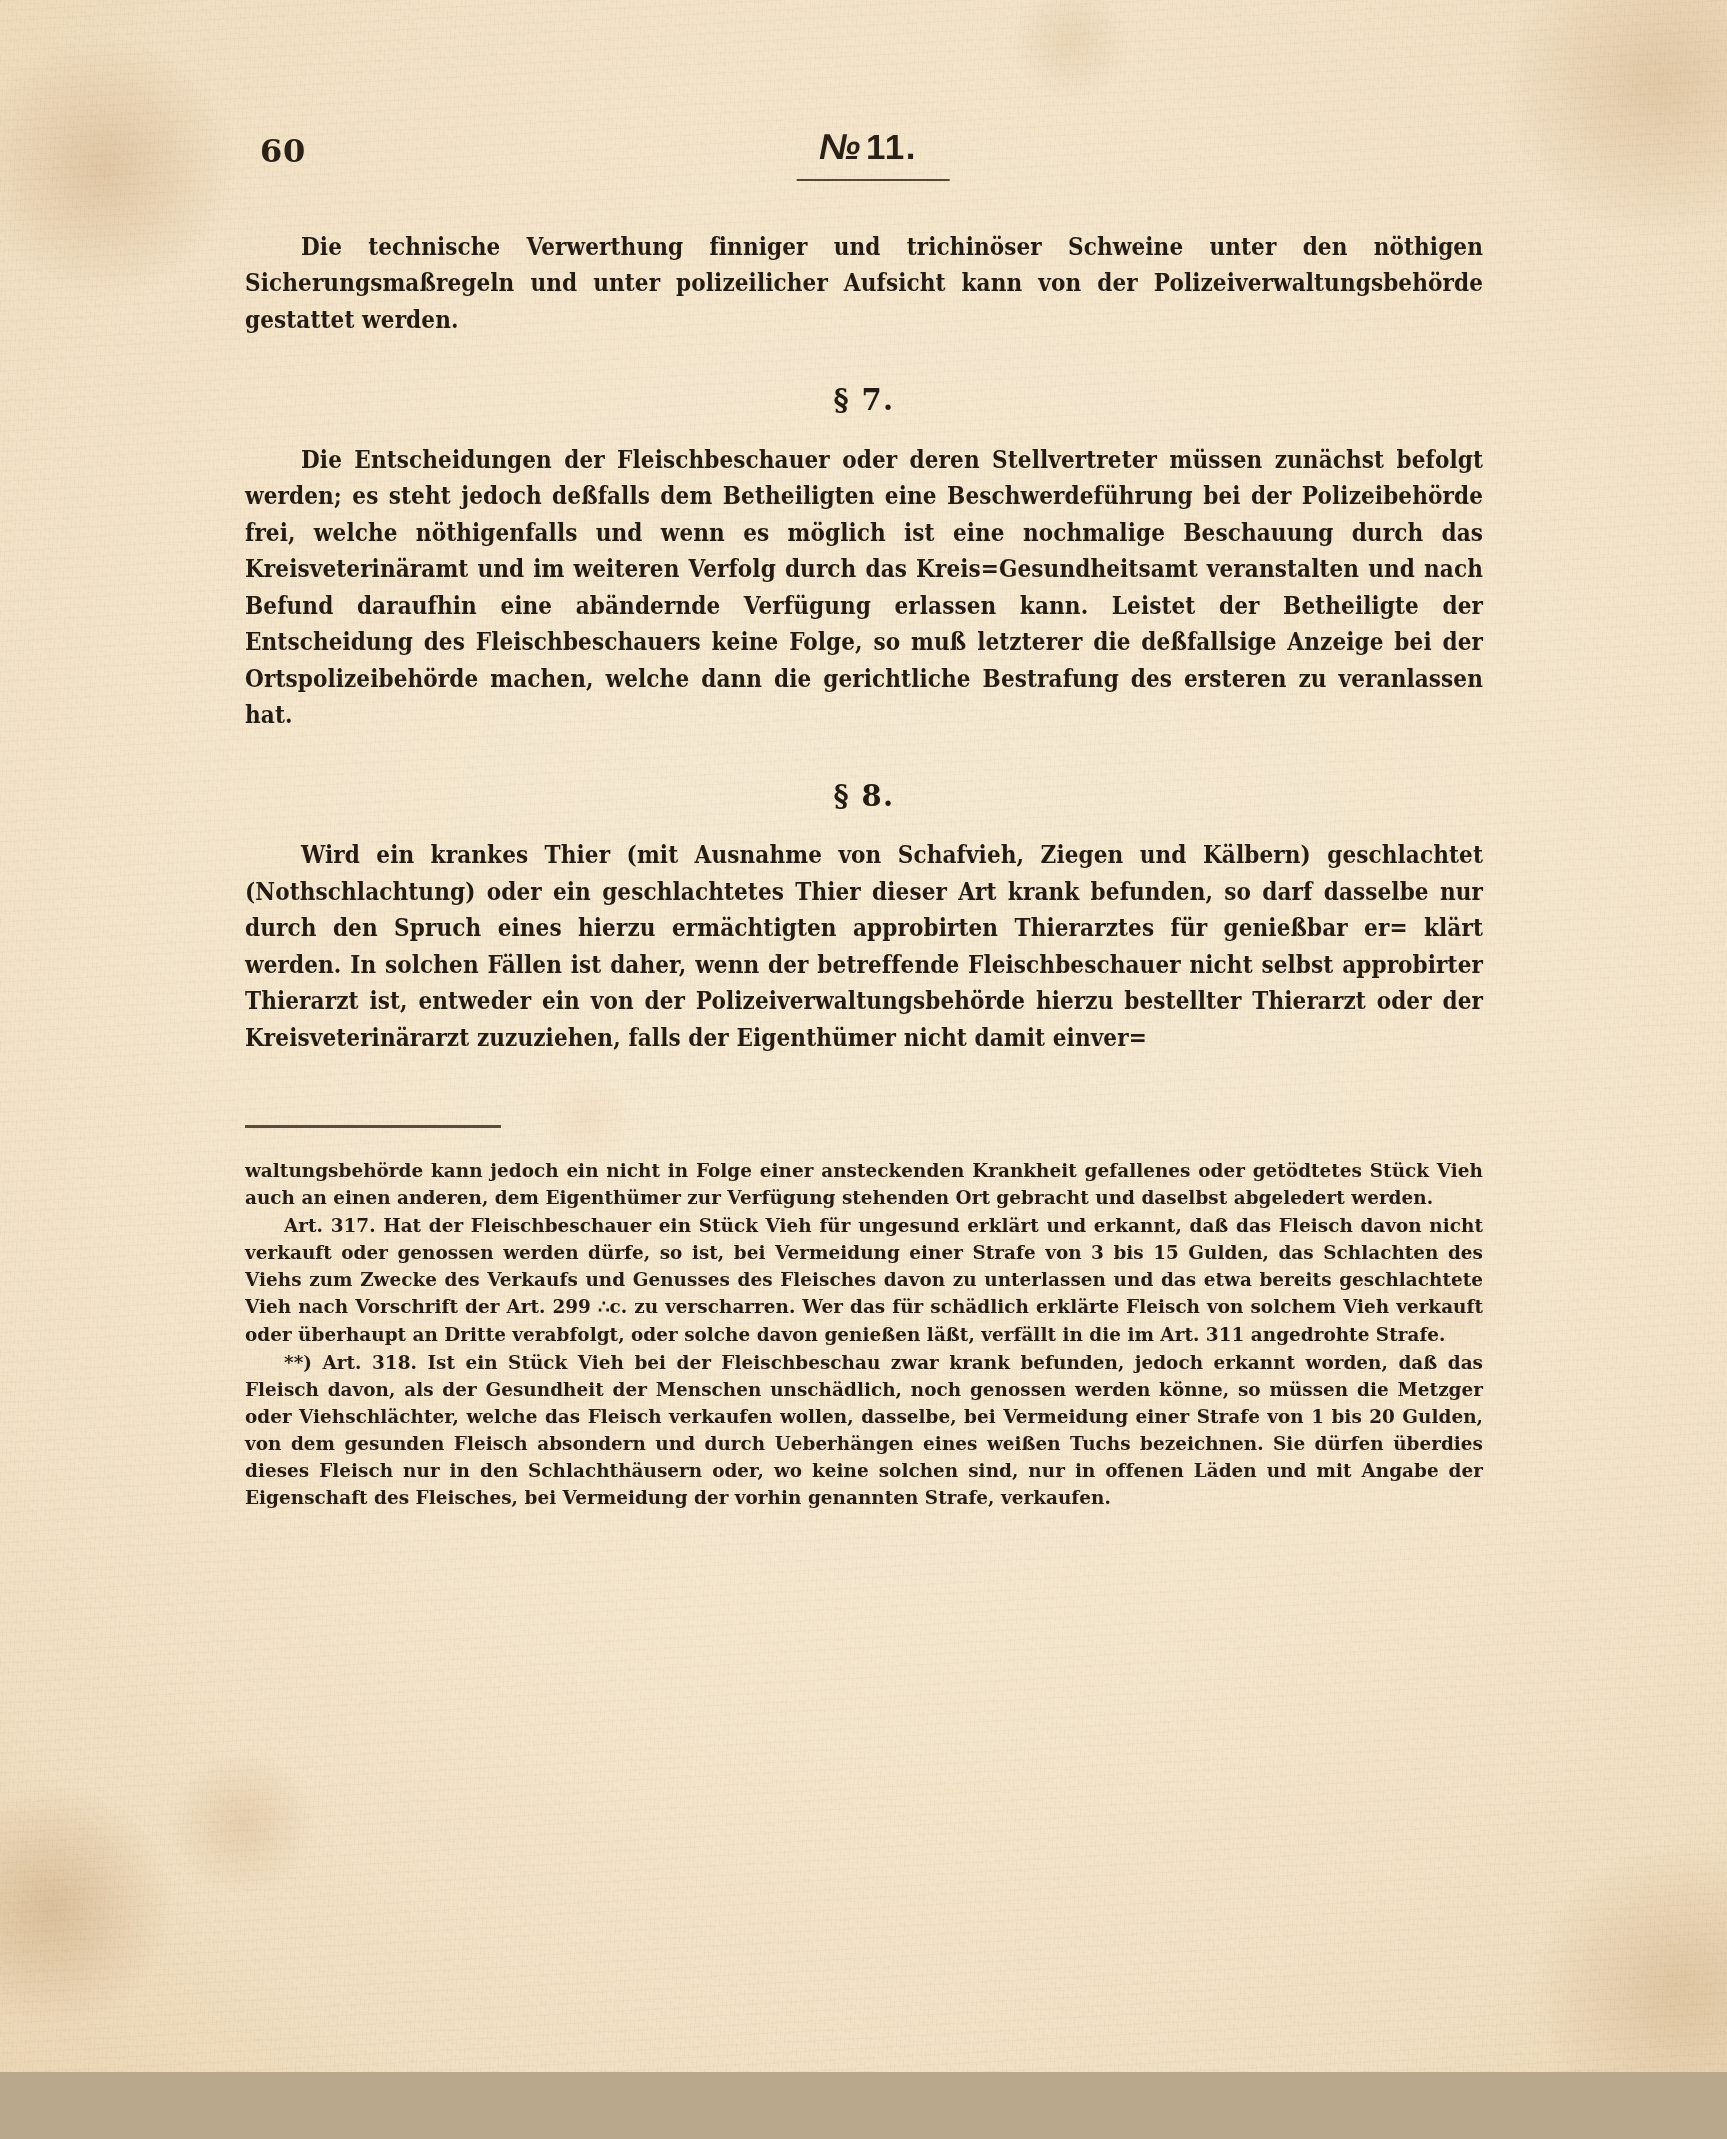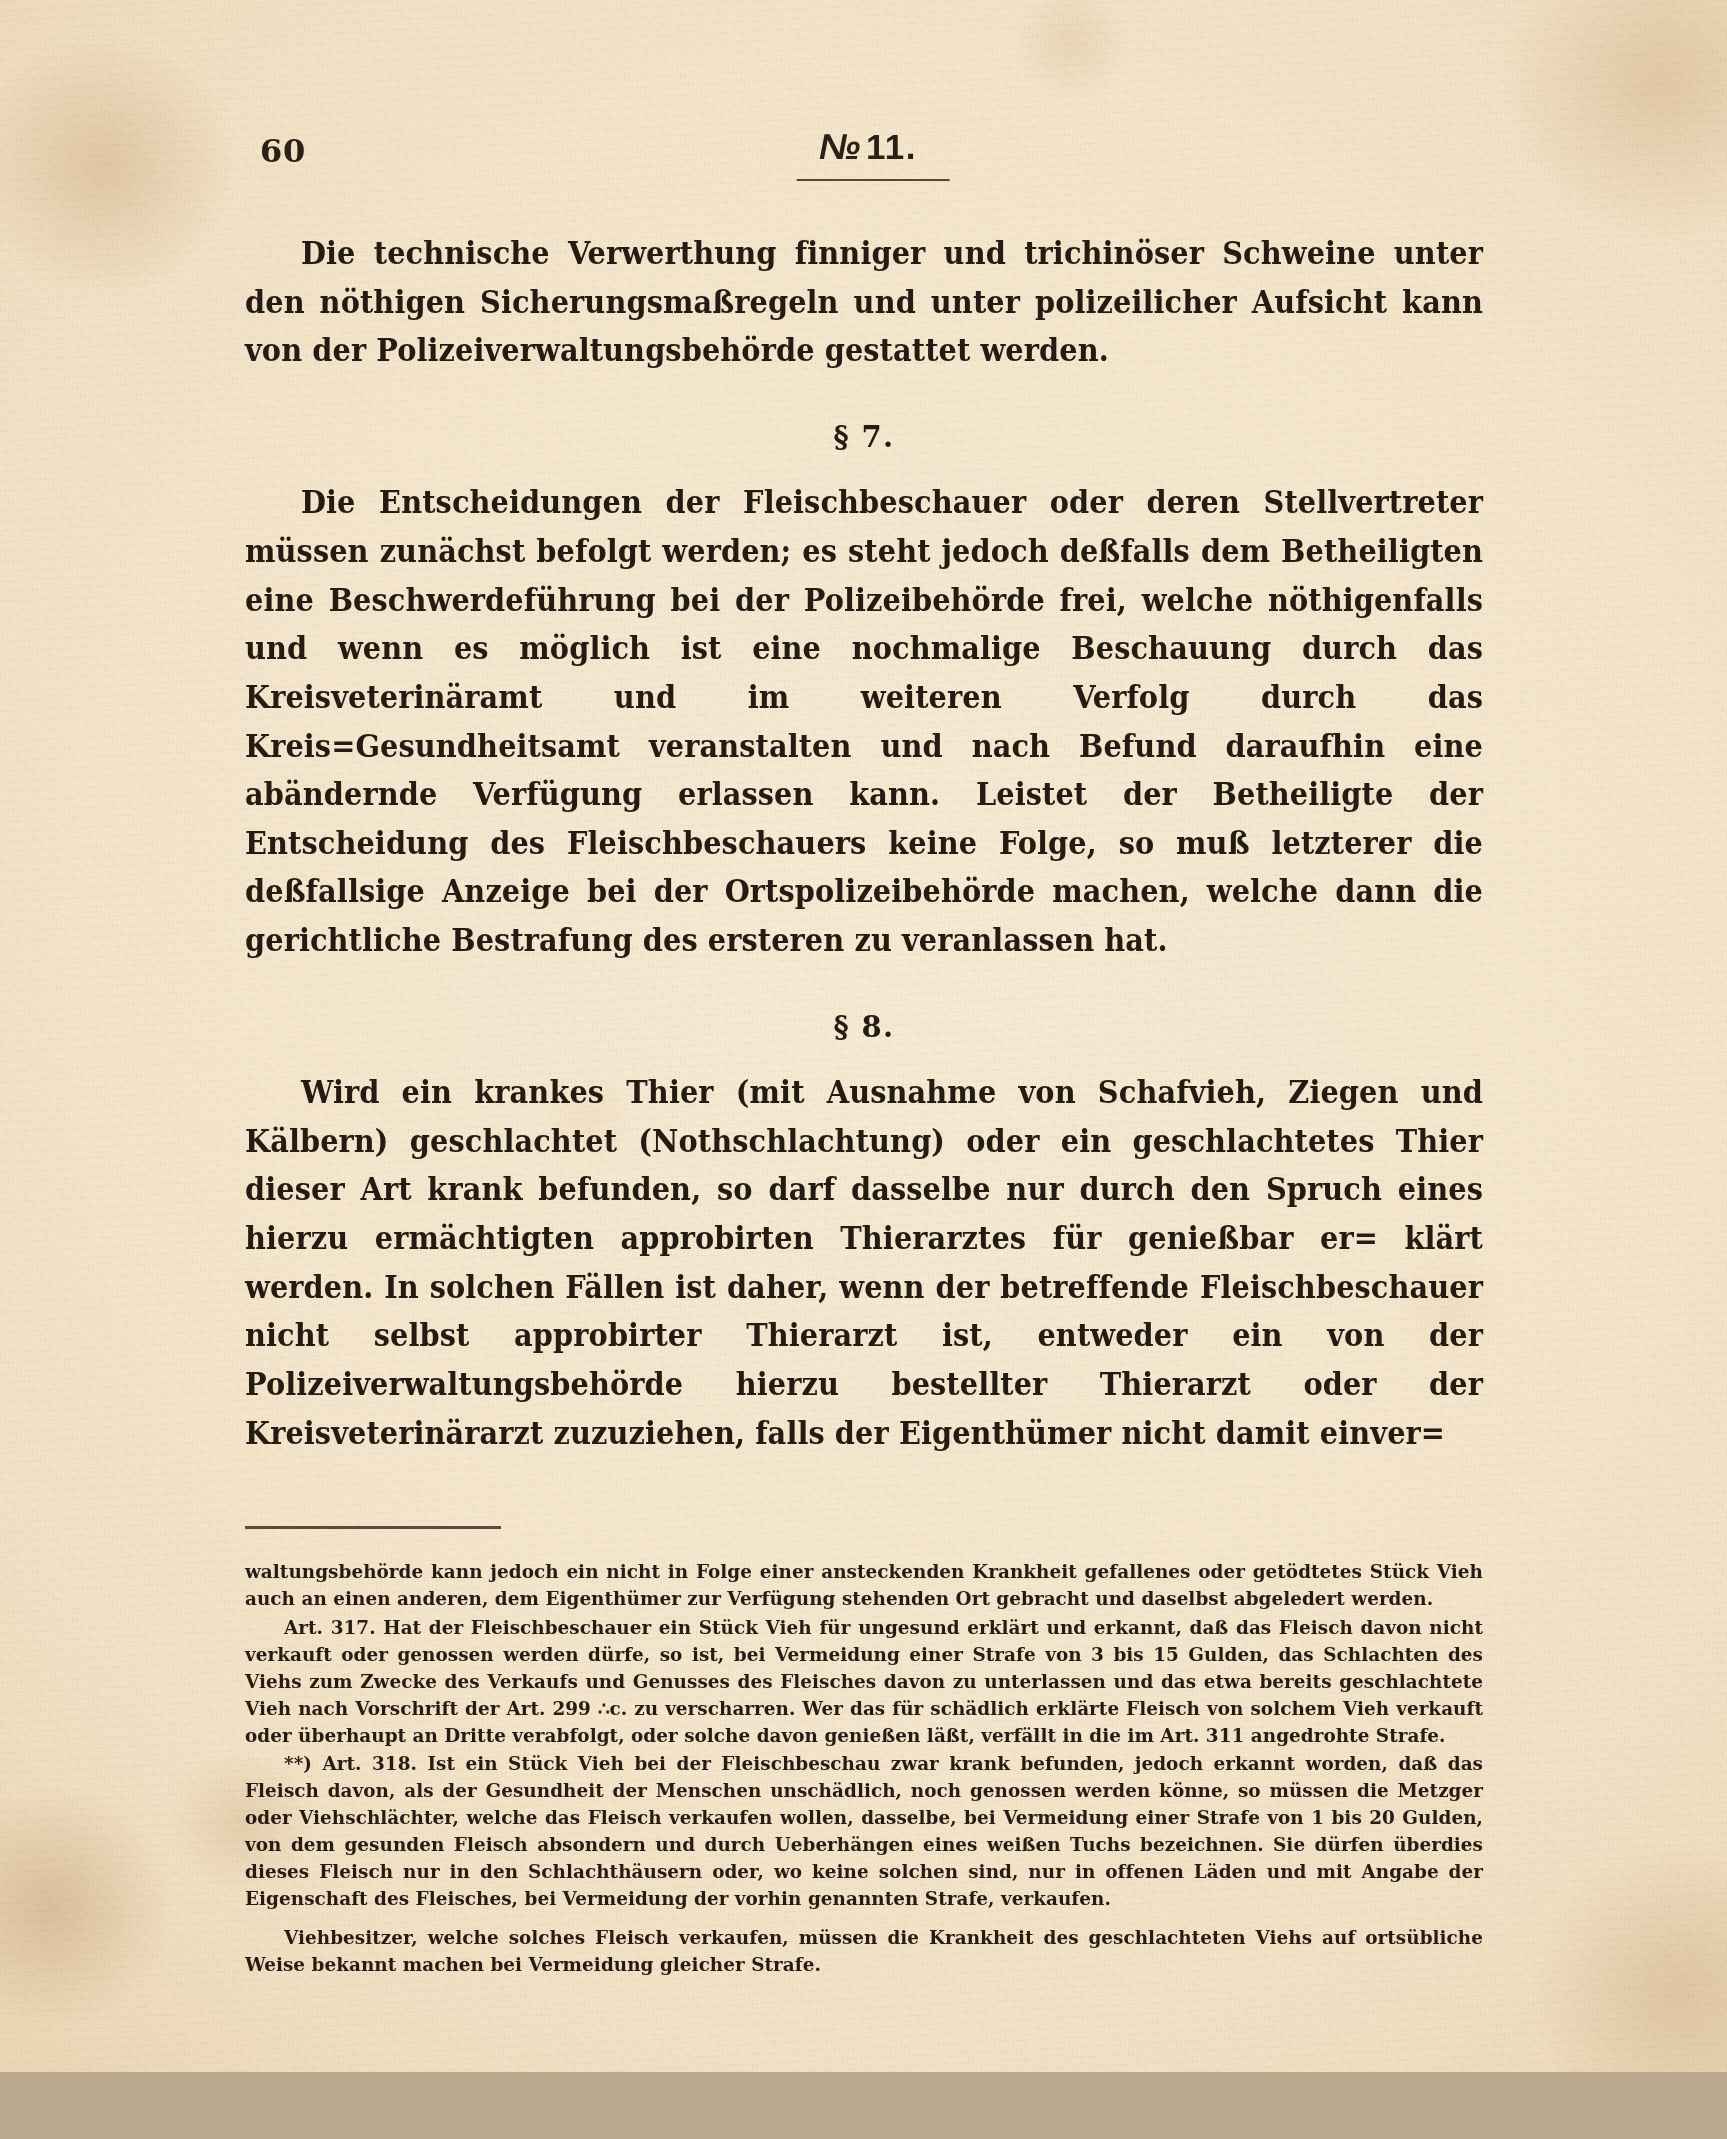--- a/index.html
+++ b/index.html
@@ -120,21 +120,21 @@
     opacity: 0.92;
   }
 
   
   .body {
     margin: 16px 245px 0 245px;
   }
 
   .para {
     font-family: "DejaVu Serif", "Liberation Serif", serif;
-    font-size: 32px;
+    font-size: 24px;
     line-height: 1.52;
     text-align: justify;
     text-justify: inter-word;
     text-indent: 56px;
     margin: 0 0 10px 0;
     color: #241b13;
     letter-spacing: 0.1px;
     
     font-weight: 700;
     font-stretch: condensed;
@@ -205,18 +205,17 @@
       <div class="secnum">§ 8.</div>
       <p class="para nogap">Wird ein krankes Thier (mit Ausnahme von Schafvieh, Ziegen und Kälbern) geschlachtet (Nothschlachtung) oder ein geschlachtetes Thier dieser Art krank befunden, so darf dasselbe nur durch den Spruch eines hierzu ermächtigten approbirten Thierarztes für genießbar er= klärt werden. In solchen Fällen ist daher, wenn der betreffende Fleischbeschauer nicht selbst approbirter Thierarzt ist, entweder ein von der Polizeiverwaltungsbehörde hierzu bestellter Thierarzt oder der Kreisveterinärarzt zuzuziehen, falls der Eigenthümer nicht damit einver=</p>
 
       <div class="fn-rule"></div>
     </div>
 
     <div class="footnotes">
       <p class="fn">waltungsbehörde kann jedoch ein nicht in Folge einer ansteckenden Krankheit gefallenes oder getödtetes Stück Vieh auch an einen anderen, dem Eigenthümer zur Verfügung stehenden Ort gebracht und daselbst abgeledert werden.</p>
       <p class="fn indent">Art. 317. Hat der Fleischbeschauer ein Stück Vieh für ungesund erklärt und erkannt, daß das Fleisch davon nicht verkauft oder genossen werden dürfe, so ist, bei Vermeidung einer Strafe von 3 bis 15 Gulden, das Schlachten des Viehs zum Zwecke des Verkaufs und Genusses des Fleisches davon zu unterlassen und das etwa bereits geschlachtete Vieh nach Vorschrift der Art. 299 ∴c. zu verscharren. Wer das für schädlich erklärte Fleisch von solchem Vieh verkauft oder überhaupt an Dritte verabfolgt, oder solche davon genießen läßt, verfällt in die im Art. 311 angedrohte Strafe.</p>
       <p class="fn indent">**) Art. 318. Ist ein Stück Vieh bei der Fleischbeschau zwar krank befunden, jedoch erkannt worden, daß das Fleisch davon, als der Gesundheit der Menschen unschädlich, noch genossen werden könne, so müssen die Metzger oder Viehschlächter, welche das Fleisch verkaufen wollen, dasselbe, bei Vermeidung einer Strafe von 1 bis 20 Gulden, von dem gesunden Fleisch absondern und durch Ueberhängen eines weißen Tuchs bezeichnen. Sie dürfen überdies dieses Fleisch nur in den Schlachthäusern oder, wo keine solchen sind, nur in offenen Läden und mit Angabe der Eigenschaft des Fleisches, bei Vermeidung der vorhin genannten Strafe, verkaufen.</p>
-      <p class="fn indent gap">Viehbesitzer, welche solches Fleisch verkaufen, müssen die Krankheit des geschlachteten Viehs auf ortsübliche Weise bekannt machen bei Vermeidung gleicher Strafe.</p>
     </div>
 
   </div>
 </div>
 
 
 </body></html>

